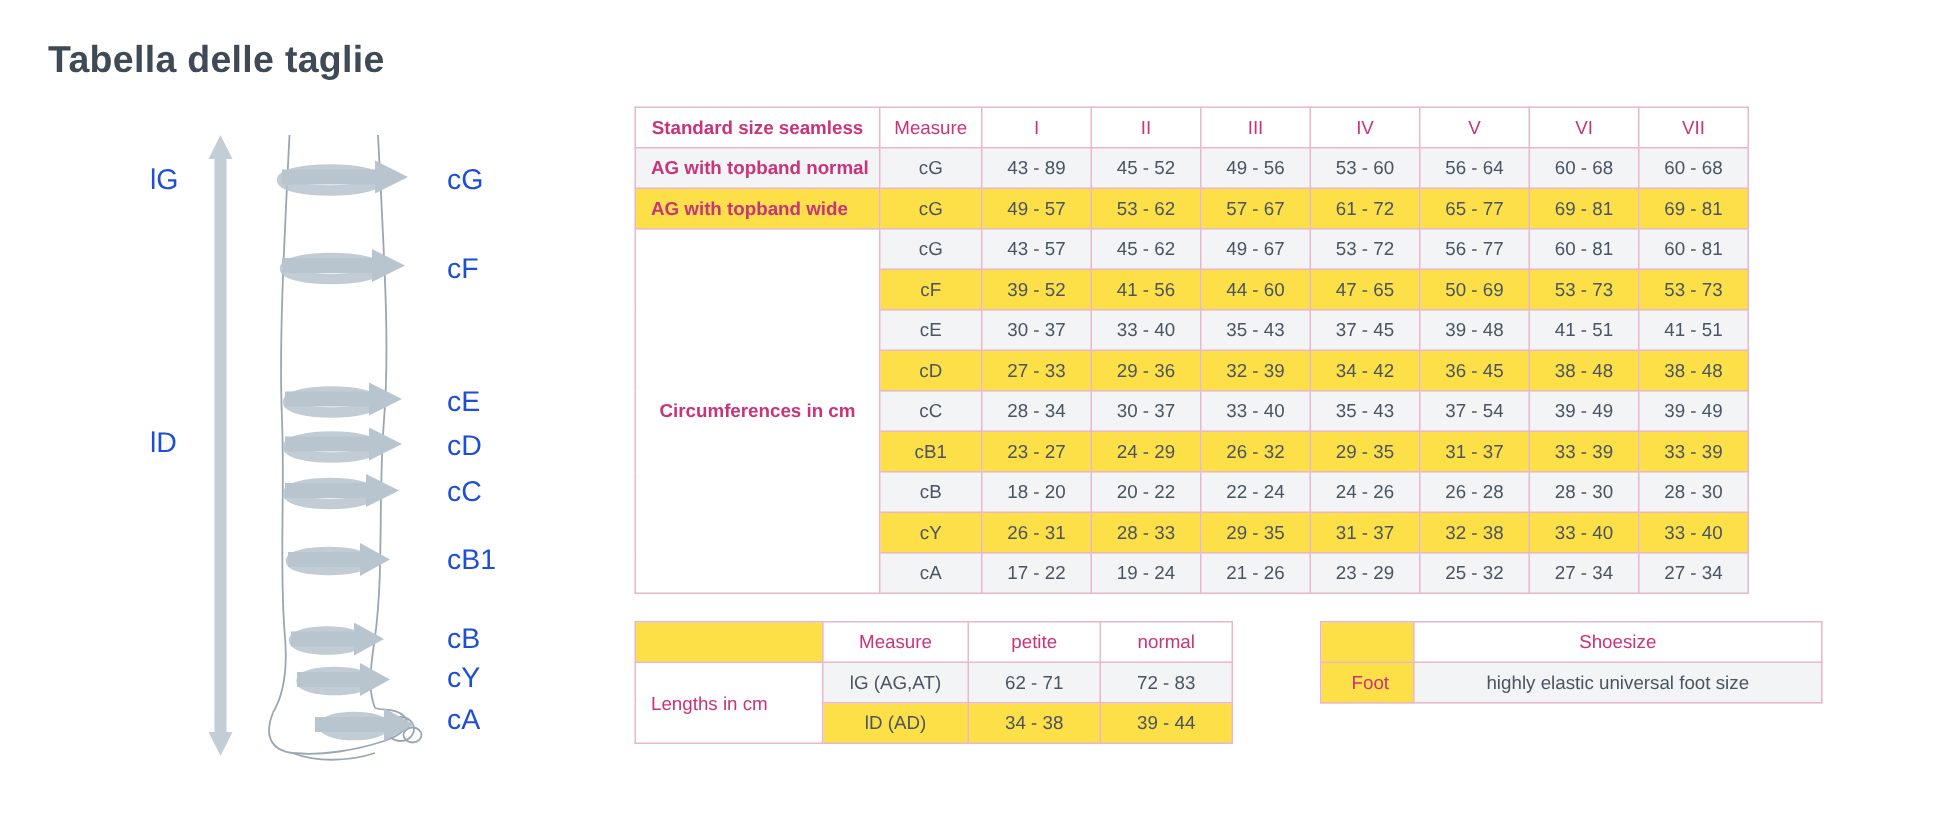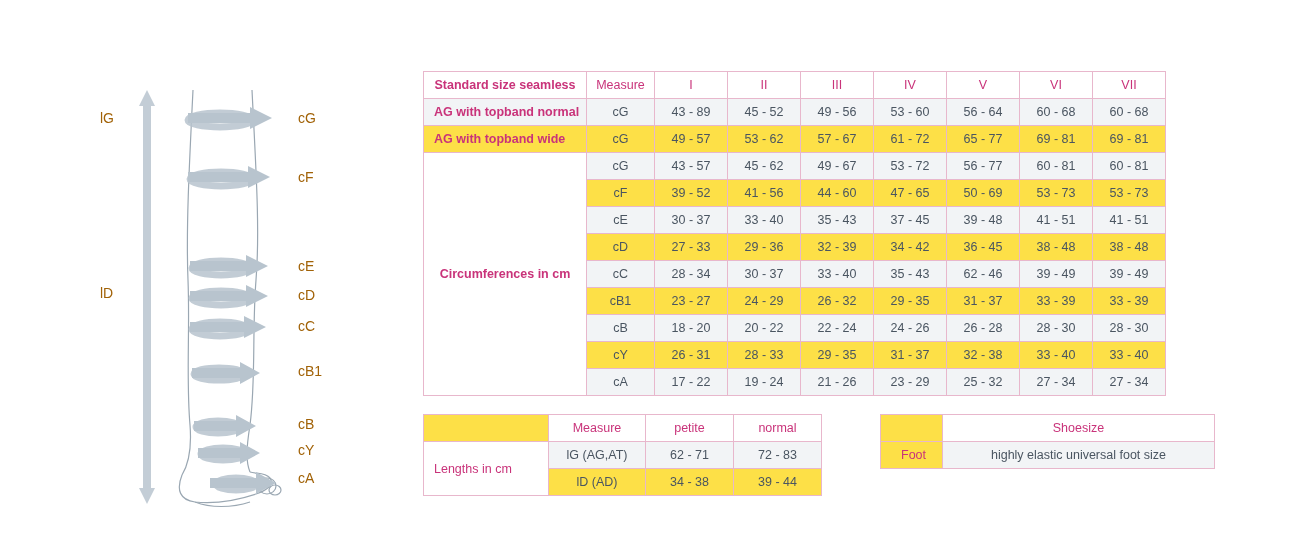--- a/index.html
+++ b/index.html
@@ -26,22 +26,22 @@
   }
 
   
   .diagram {
     position: absolute;
     left: 60px; top: 80px;
     width: 340px; height: 430px;
   }
   .diag-label {
     position: absolute;
-    font-size: 14px;
-    color: #a16207;
+    font-size: 19px;
+    color: #1d4ed8;
   }
 
   
   table {
     border-collapse: collapse;
     font-size: 12.5px;
     color: #4a5561;
   }
   td, th {
     border: 1px solid #e8b7cc;
@@ -93,20 +93,21 @@
     left: 838px; top: 414px; margin-left: 42px;
   }
   #shoe-table .foot-col { width: 62px; padding-left: 20px; }
   #shoe-table .shoe-col { width: 272px; }
 </style>
 </head>
 <body>
 
 <div id="page">
 
+  <div class="page-title">Tabella delle taglie</div>
 
   <div class="diagram">
     <svg width="340" height="430" viewBox="0 0 340 430">
 
       <g stroke="none" fill="#c3cdd6">
         <polygon points="87,10 95,26 79,26"></polygon>
         <rect x="83" y="24" width="8" height="390"></rect>
         <polygon points="87,424 95,408 79,408"></polygon>
       </g>
 
@@ -237,21 +238,21 @@
         <td class="plain val-col">36 - 45</td>
         <td class="plain val-col">38 - 48</td>
         <td class="plain val-col">38 - 48</td>
       </tr>
       <tr>
         <td class="shade measure-col">cC</td>
         <td class="shade val-col">28 - 34</td>
         <td class="shade val-col">30 - 37</td>
         <td class="shade val-col">33 - 40</td>
         <td class="shade val-col">35 - 43</td>
-        <td class="shade val-col">62 - 46</td>
+        <td class="shade val-col">37 - 54</td>
         <td class="shade val-col">39 - 49</td>
         <td class="shade val-col">39 - 49</td>
       </tr>
       <tr>
         <td class="plain measure-col">cB1</td>
         <td class="plain val-col">23 - 27</td>
         <td class="plain val-col">24 - 29</td>
         <td class="plain val-col">26 - 32</td>
         <td class="plain val-col">29 - 35</td>
         <td class="plain val-col">31 - 37</td>

